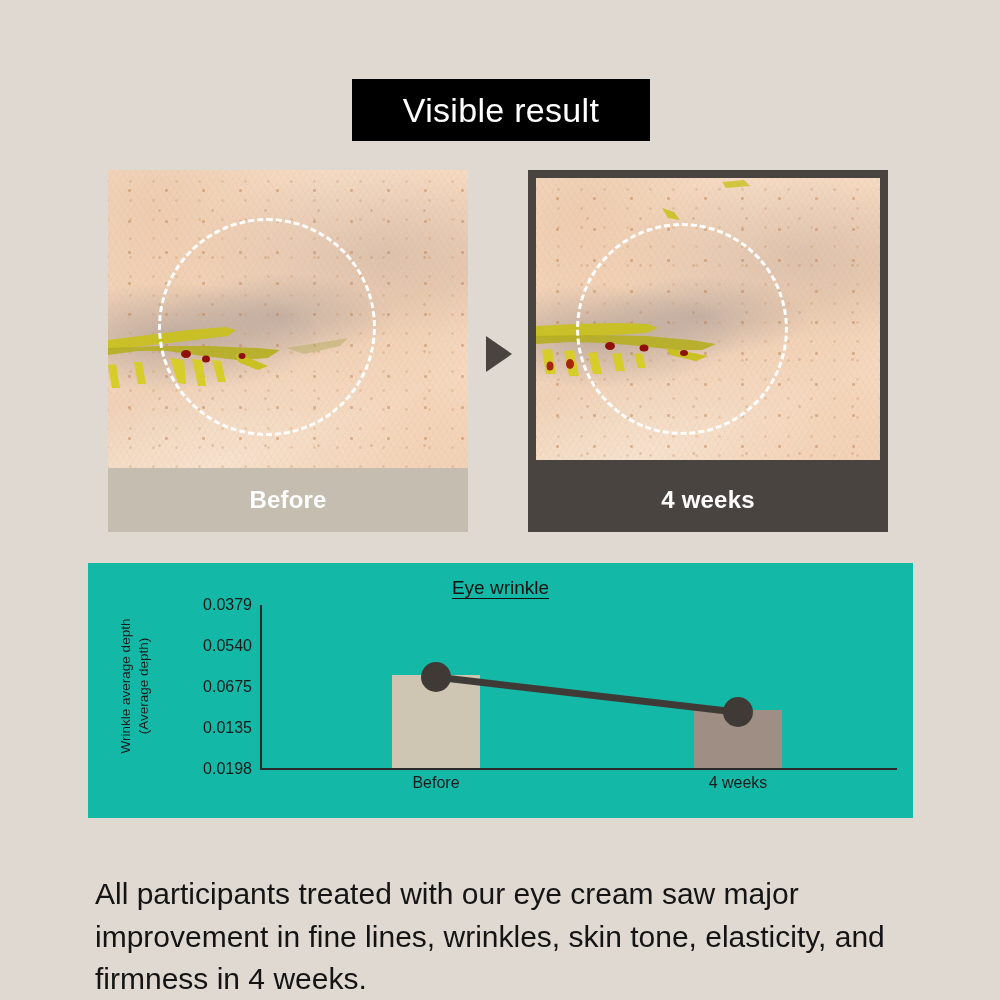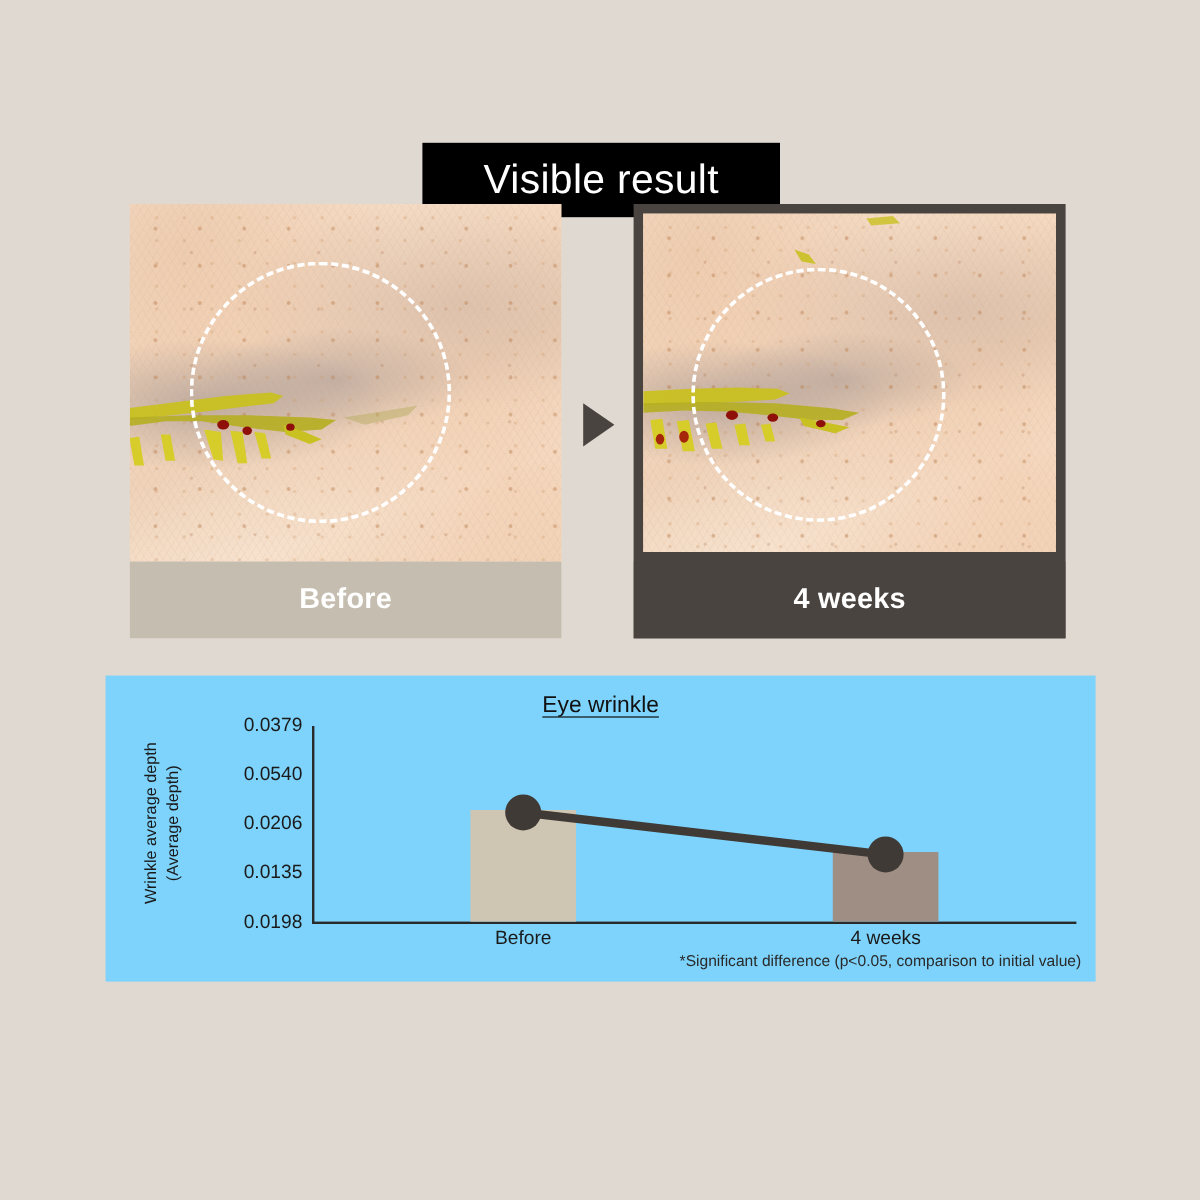--- a/index.html
+++ b/index.html
@@ -9,21 +9,21 @@
     font-family:"Liberation Sans",sans-serif;
     overflow:hidden;
     position:relative;
   }
   #page{position:absolute;inset:0;}
 
   
   .title-box{
     position:absolute;left:352px;top:79px;width:298px;height:62px;
     background:#000000;
-    display:flex;align-items:center;justify-content:center;margin-top:40px;
+    display:flex;align-items:center;justify-content:center;
   }
   .title-box .title-text{
     color:#ffffff;font-size:34px;font-weight:400;letter-spacing:.3px;
     font-family:"Liberation Sans",sans-serif;
     line-height:1;
   }
 
   
   .panel{position:absolute;top:170px;width:360px;height:362px;overflow:hidden;}
   .panel-before{left:108px;}
@@ -84,21 +84,21 @@
   .arrow{
     position:absolute;left:486px;top:336px;width:0;height:0;
     border-top:18px solid transparent;
     border-bottom:18px solid transparent;
     border-left:26px solid #4A4440;
   }
 
   
   .chart-card{
     position:absolute;left:88px;top:563px;width:825px;height:255px;
-    background:#7dd3fc;
+    background:#14b8a6;
   }
   .chart-title{
     position:absolute;left:0;top:14px;width:100%;text-align:center;
     font-size:19px;color:#111;text-decoration:underline;
     text-underline-offset:4px;
   }
   .ylabel{
     position:absolute;left:14px;top:38px;width:150px;height:170px;
     display:flex;align-items:center;justify-content:center;
     transform:rotate(-90deg);transform-origin:center center;
@@ -219,34 +219,34 @@
         <span>(Average depth)</span>
       </div>
     </div>
 
     <div class="plot">
       <div class="axis-y"></div>
       <div class="axis-x"></div>
 
       <span class="ytick" style="top:0px">0.0379</span>
       <span class="ytick" style="top:41px">0.0540</span>
-      <span class="ytick" style="top:82px">0.0206</span>
+      <span class="ytick" style="top:82px">0.0675</span>
       <span class="ytick" style="top:123px">0.0135</span>
       <span class="ytick" style="top:164px">0.0198</span>
 
       <div class="bar bar-0" id="bar0" style="left: 132px; width: 88px; height: 92.95px; background: rgb(206, 197, 178);"></div>
       <div class="bar bar-1" id="bar1" style="left: 434px; width: 88px; height: 57.75px; background: rgb(158, 142, 131);"></div>
 
       <svg class="trend-line" viewBox="0 0 637 165" preserveAspectRatio="none">
         <line id="trend" x1="176" y1="72.05" x2="478" y2="107.25000000000003" stroke="#403A36" stroke-width="7" stroke-linecap="round"></line>
       </svg>
       <div class="dot" id="dot0" style="left: 176px; top: 72.05px; background: rgb(64, 58, 54);"></div>
       <div class="dot" id="dot1" style="left: 478px; top: 107.25px; background: rgb(64, 58, 54);"></div>
 
       <span class="xtick" id="xt0" style="left: 176px;">Before</span>
       <span class="xtick" id="xt1" style="left: 478px;">4 weeks</span>
     </div>
 
-    <div class="footnote">*Significant difference (p&lt;0.05, comparison to initial value)</div>
-  </div>
-
+  </div>
+
+  <p class="body-copy">All participants treated with our eye cream saw major improvement in fine lines, wrinkles, skin tone, elasticity, and firmness in 4 weeks.</p>
 
 </div>
 
 </body></html>

